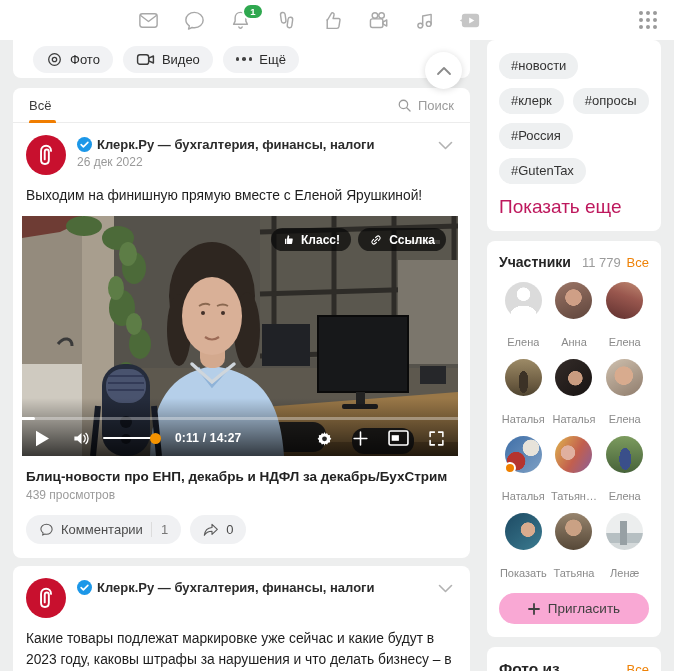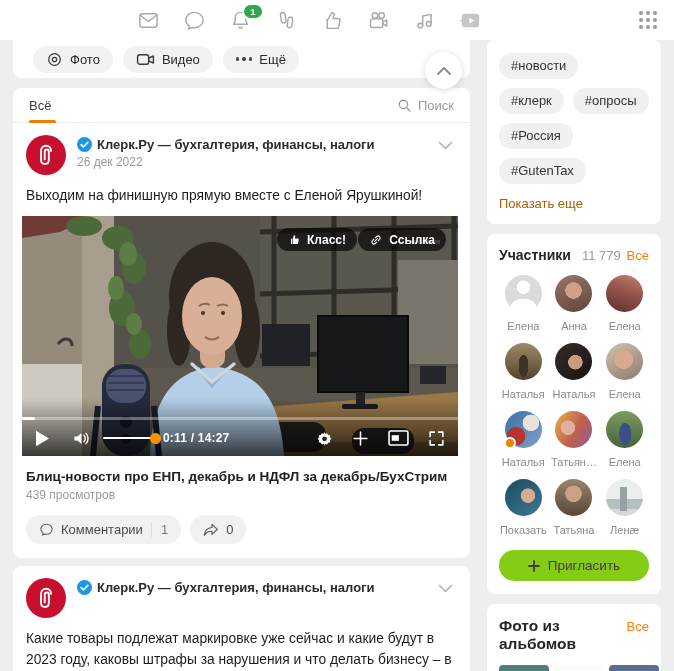--- a/index.html
+++ b/index.html
@@ -46,63 +46,63 @@
   .ph-meta{margin-left:11px;padding-top:2px;}
   .name-row{display:flex;align-items:center;gap:5px;}
   .author{font-size:13px;font-weight:bold;color:#2c2c2c;cursor:pointer;}
   .pdate{font-size:12px;color:#999;margin-top:3px;}
   .chev{position:absolute;right:4px;top:6px;cursor:pointer;}
   .post-text{font-size:13.8px;line-height:21px;color:#1d1d1d;margin-top:10px;}
   
   .video{position:relative;width:436px;height:240px;margin:10px 0 0 -4px;background:#3a3a36;overflow:hidden;cursor:pointer;}
   .vbtn{position:absolute;top:12px;height:23px;background:rgba(8,8,8,.72);color:#fff;border-radius:13px;
         display:flex;align-items:center;gap:6px;padding:0 11px;font-size:12px;font-weight:bold;cursor:pointer;}
-  .vbtn.like{right:101px;margin-left:36px;} .vbtn.link{right:12px;}
+  .vbtn.like{right:107px;margin-left:36px;} .vbtn.link{right:12px;}
   .vshade{position:absolute;left:0;right:0;bottom:0;height:58px;background:linear-gradient(rgba(0,0,0,0),rgba(0,0,0,.72));}
   .seek{position:absolute;left:0;right:0;bottom:36px;height:3px;background:rgba(255,255,255,.35);}
   .seek-played{width:13px;height:3px;background:#fff;border-radius:0 2px 2px 0;}
   .vctrl{position:absolute;left:0;right:0;bottom:0;height:36px;display:flex;align-items:center;padding:0 13px;}
   .vol-track{width:56px;height:2.5px;background:#fff;border-radius:2px;position:relative;margin-left:12px;cursor:pointer;}
   .vol-knob{position:absolute;right:-2px;top:-4px;width:11px;height:11px;border-radius:50%;background:#f59300;}
-  .vtime{color:#fff;font-size:12px;font-weight:bold;margin-left:4px;letter-spacing:.2px;}
+  .vtime{color:#fff;font-size:12px;font-weight:bold;margin-left:16px;letter-spacing:.2px;}
   .vright{margin-left:auto;display:flex;align-items:center;gap:19px;}
   .vright>*{cursor:pointer;}
   .vtitle{font-size:13.5px;font-weight:bold;color:#222;margin-top:13px;}
   .vviews{font-size:12px;color:#9b9b9b;margin-top:4px;}
   .act-row{display:flex;gap:9px;margin-top:13px;}
   .actpill{display:flex;align-items:center;gap:7px;background:#f0f1f3;border-radius:15px;height:29px;padding:0 13px;font-size:13px;color:#4c4c4c;cursor:pointer;}
   .cnt{border-left:1px solid #dcdcdc;padding-left:9px;margin-left:1px;color:#787878;}
   
   .side-card{background:#fff;border-radius:8px;margin-bottom:10px;padding:13px 12px;}
   .tags{display:flex;flex-wrap:wrap;gap:9px;}
   .tagpill{background:#eef0f1;border-radius:14px;height:26px;line-height:26px;padding:0 12px;font-size:13px;color:#333;cursor:pointer;}
-  .side-more{font-size:13px;color:#a16207;margin-top:12px;cursor:pointer;}
+  .side-more{font-size:19px;color:#be185d;margin-top:12px;cursor:pointer;}
   .side-head{display:flex;align-items:baseline;}
   .side-title{font-size:14px;font-weight:bold;color:#262626;}
   .side-title.big{font-size:15.5px;}
   .side-count{font-size:13px;color:#9b9b9b;margin-left:11px;}
   .side-all{margin-left:auto;font-size:13px;color:#ee8208;cursor:pointer;}
   .m-grid{display:grid;grid-template-columns:repeat(3,1fr);row-gap:11px;column-gap:2px;margin-top:12px;}
   .m-cell{display:flex;flex-direction:column;align-items:center;cursor:pointer;}
   .m-av{width:37px;height:37px;border-radius:50%;position:relative;background:#ddd;}
-  .m-name{margin-top:8px;font-size:11px;color:#8a8a8a;max-width:52px;overflow:hidden;text-overflow:ellipsis;white-space:nowrap;}
+  .m-name{margin-top:17px;font-size:11px;color:#8a8a8a;max-width:52px;overflow:hidden;text-overflow:ellipsis;white-space:nowrap;}
   .online::after{content:"";position:absolute;left:-1px;bottom:-1px;width:8px;height:8px;border-radius:50%;background:#ef8100;border:2px solid #fff;}
   .m1{background:radial-gradient(circle at 50% 33%,#fff 0 6.5px,transparent 7px),radial-gradient(ellipse 13px 9px at 50% 88%,#fff 0 99%,transparent 100%),#dbdbdb;}
   .m2{background:radial-gradient(circle at 50% 42%,#cf9f86 0 8px,transparent 8.5px),linear-gradient(160deg,#9b7566,#5f453c);}
   .m3{background:linear-gradient(20deg,#5e2f2e,#99574e 60%,#c08a72);}
   .m4{background:radial-gradient(ellipse 5px 11px at 50% 62%,#3c3226 0 99%,transparent),linear-gradient(#9c8a66,#6a5a40 70%,#4e4430);}
   .m5{background:radial-gradient(circle at 55% 52%,#c99c80 0 7px,transparent 7.5px),linear-gradient(140deg,#332b28,#181413);}
   .m6{background:radial-gradient(circle at 48% 45%,#d8ab8e 0 9px,transparent 9.5px),linear-gradient(150deg,#cfc0ae,#8f7c6c);}
   .m7{background:radial-gradient(circle at 30% 68%,#b5342f 0 9px,transparent 9.5px),radial-gradient(circle at 70% 32%,#e7e3da 0 8px,transparent 8.5px),linear-gradient(135deg,#3f6fa8,#7ea0c4);}
   .m8{background:radial-gradient(circle at 35% 45%,#e0b0a0 0 7px,transparent 7.5px),linear-gradient(120deg,#e0b54e,#c25f4e 55%,#8a5f9a);}
   .m9{background:radial-gradient(ellipse 6px 11px at 52% 62%,#3a4f8a 0 99%,transparent),linear-gradient(#7c9b5e,#47633a);}
   .m10{background:radial-gradient(circle at 62% 45%,#d8ab8e 0 7px,transparent 7.5px),linear-gradient(140deg,#1d4a63,#3b7b90);}
   .m11{background:radial-gradient(circle at 50% 40%,#caa184 0 8px,transparent 8.5px),linear-gradient(#97846d,#564838);}
   .m12{background:linear-gradient(90deg,transparent 0 38%,#97a0a4 38% 58%,transparent 58%) 0 8px/100% 24px no-repeat,linear-gradient(#eceeee 55%,#b6bfc2 55% 82%,#d4d9da 82%);}
-  .invite{margin-top:14px;height:31px;background:#84cc16;border-radius:16px;display:flex;align-items:center;justify-content:center;gap:8px;font-size:13.5px;color:#3f3f3f;cursor:pointer;}
+  .invite{margin-top:14px;height:31px;background:#f9a8d4;border-radius:16px;display:flex;align-items:center;justify-content:center;gap:8px;font-size:13.5px;color:#3f3f3f;cursor:pointer;}
   .p-grid{display:grid;grid-template-columns:repeat(3,50px);gap:5px;margin-top:12px;}
   .p-th{width:50px;height:50px;border-radius:4px;cursor:pointer;}
   .p1{background:repeating-linear-gradient(180deg,rgba(255,255,255,.55) 0 1px,transparent 1px 5px) 7px 11px/26px 21px no-repeat,radial-gradient(circle at 82% 80%,#2b2220 0 9px,transparent 9.5px),#4d7f7a;}
   .p2{background:repeating-linear-gradient(180deg,#d8d8d6 0 1px,transparent 1px 6px) 6px 8px/38px 36px no-repeat,linear-gradient(90deg,transparent 0 49%,#cfcfcd 49% 53%,transparent 53%) 0 6px/100% 38px no-repeat,#fbfbf9;}
   .p3{background:repeating-linear-gradient(180deg,rgba(255,255,255,.6) 0 1px,transparent 1px 5px) 7px 12px/26px 20px no-repeat,radial-gradient(circle at 84% 80%,#30405c 0 9px,transparent 9.5px),#5d6f90;}
 </style>
 </head>
 <body>
 
 <div class="topbar">

